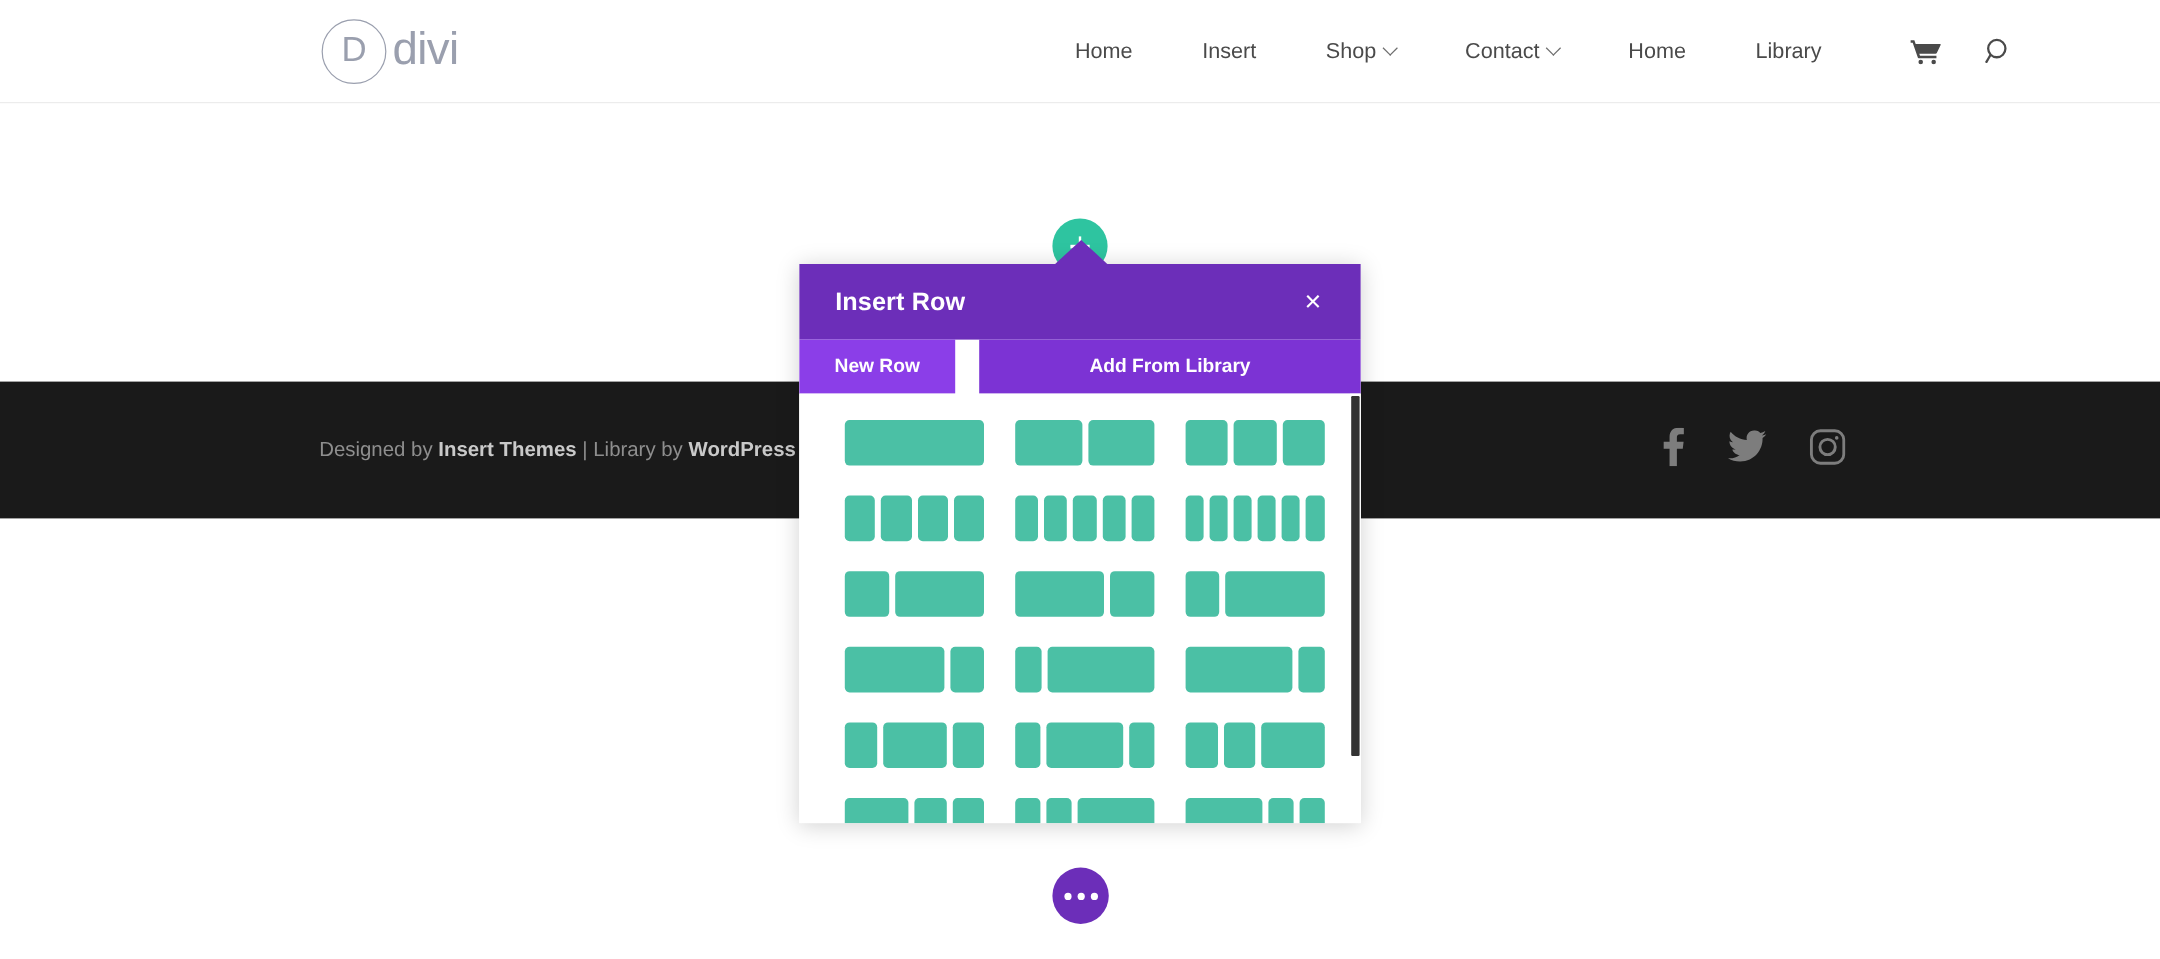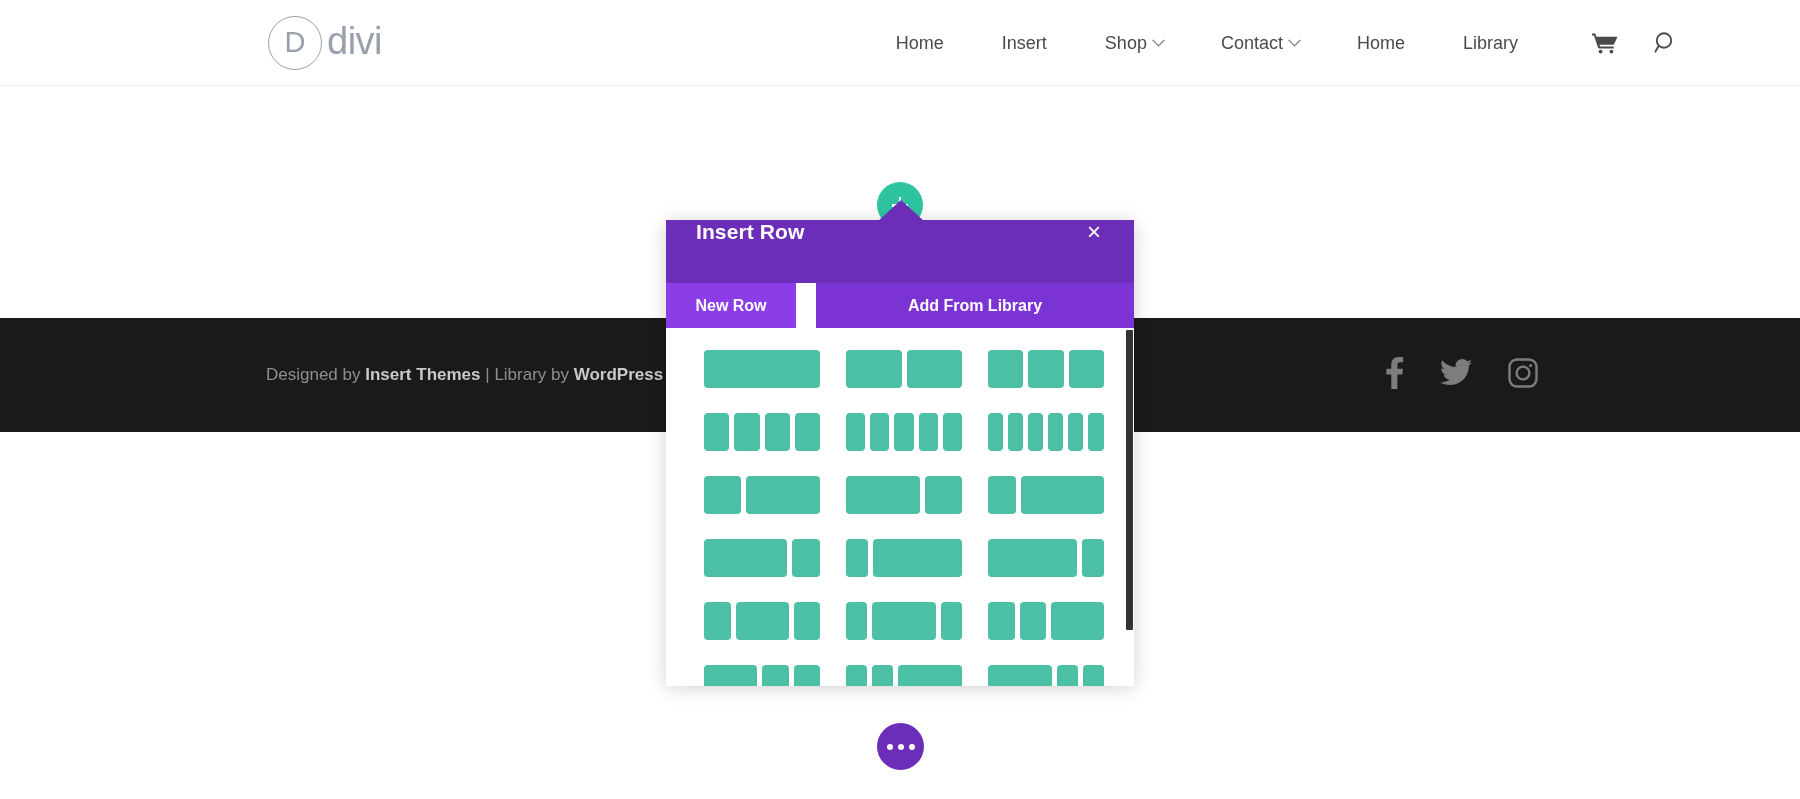--- a/index.html
+++ b/index.html
@@ -116,21 +116,21 @@
   .modal-arrow {
     position: absolute; left: 877px; top: 200px;
     width: 0; height: 0;
     border-left: 24px solid transparent;
     border-right: 24px solid transparent;
     border-bottom: 22px solid #6c2eb9;
     z-index: 11;
   }
   .modal-header {
     height: 63px; background: #6c2eb9;
-    display: flex; align-items: flex-start; justify-content: space-between;
+    display: flex; align-items: center; justify-content: space-between;
     padding: 0 28px 0 30px;
   }
   .modal-title {
     color: #fff; font-size: 21px; font-weight: 700;
     letter-spacing: .1px;
   }
   .modal-close {
     color: #fff; font-size: 24px; font-weight: 400;
     cursor: pointer; line-height: 1;
     width: 24px; text-align: center;

